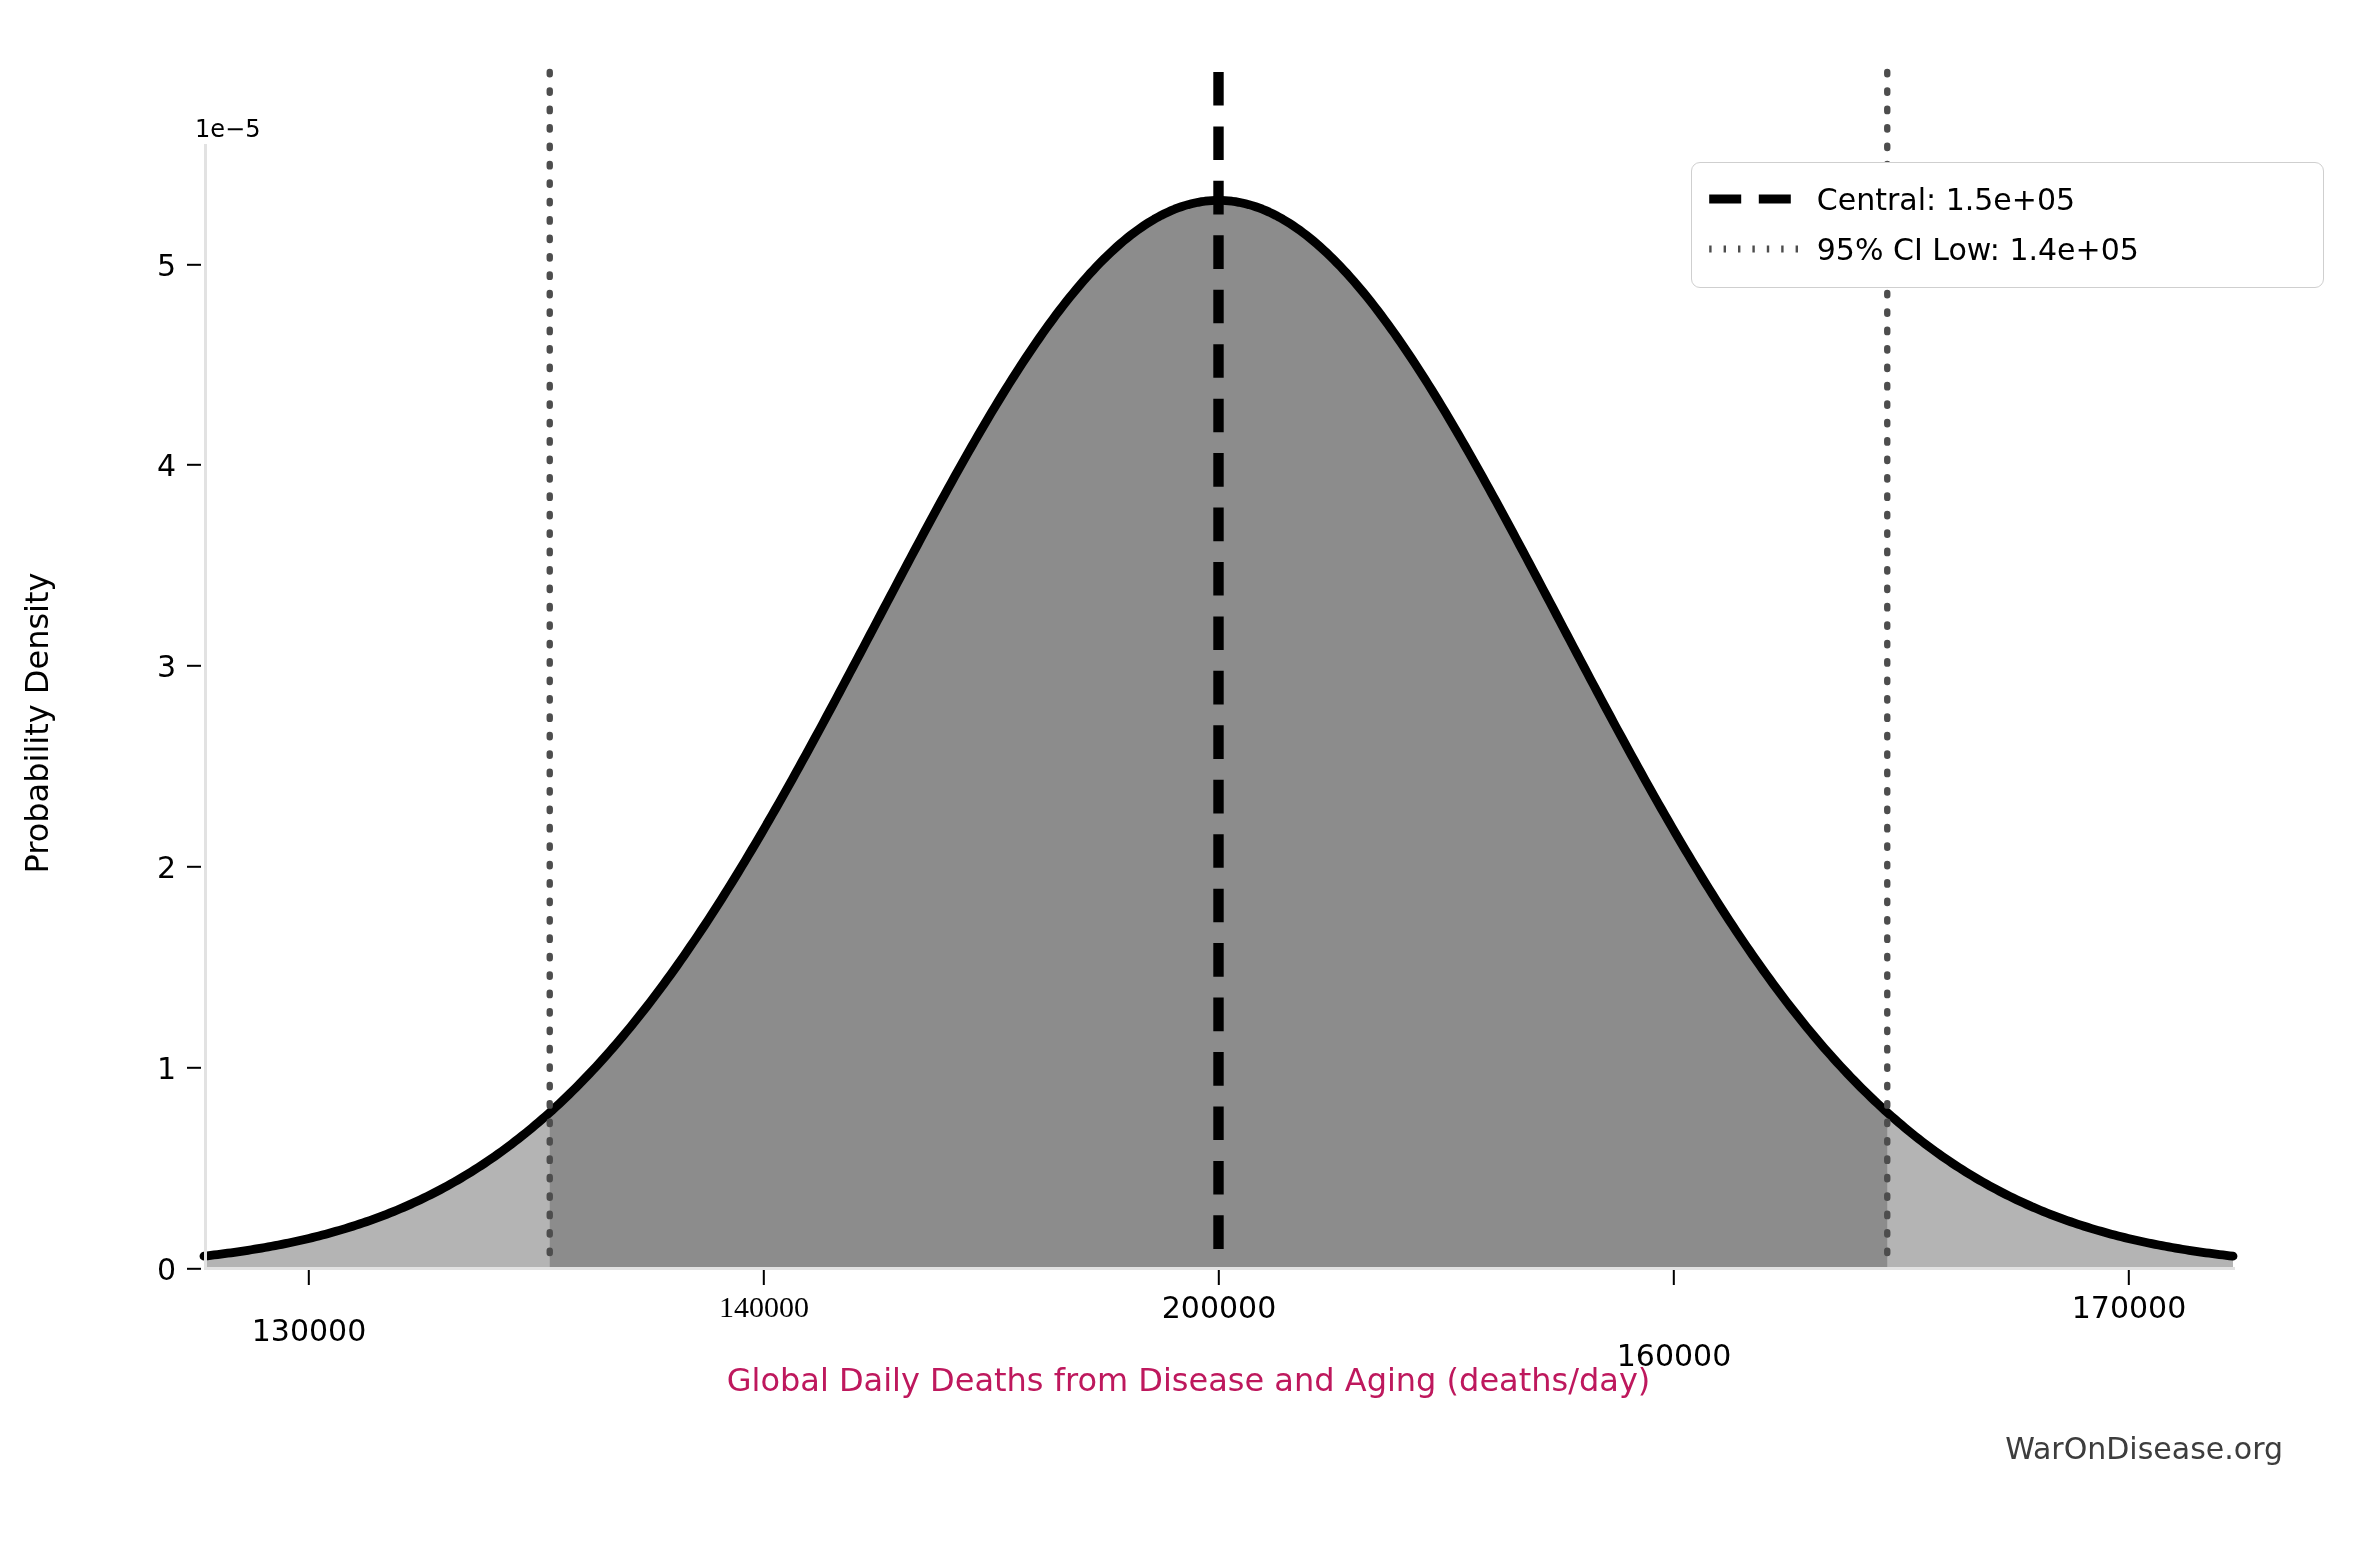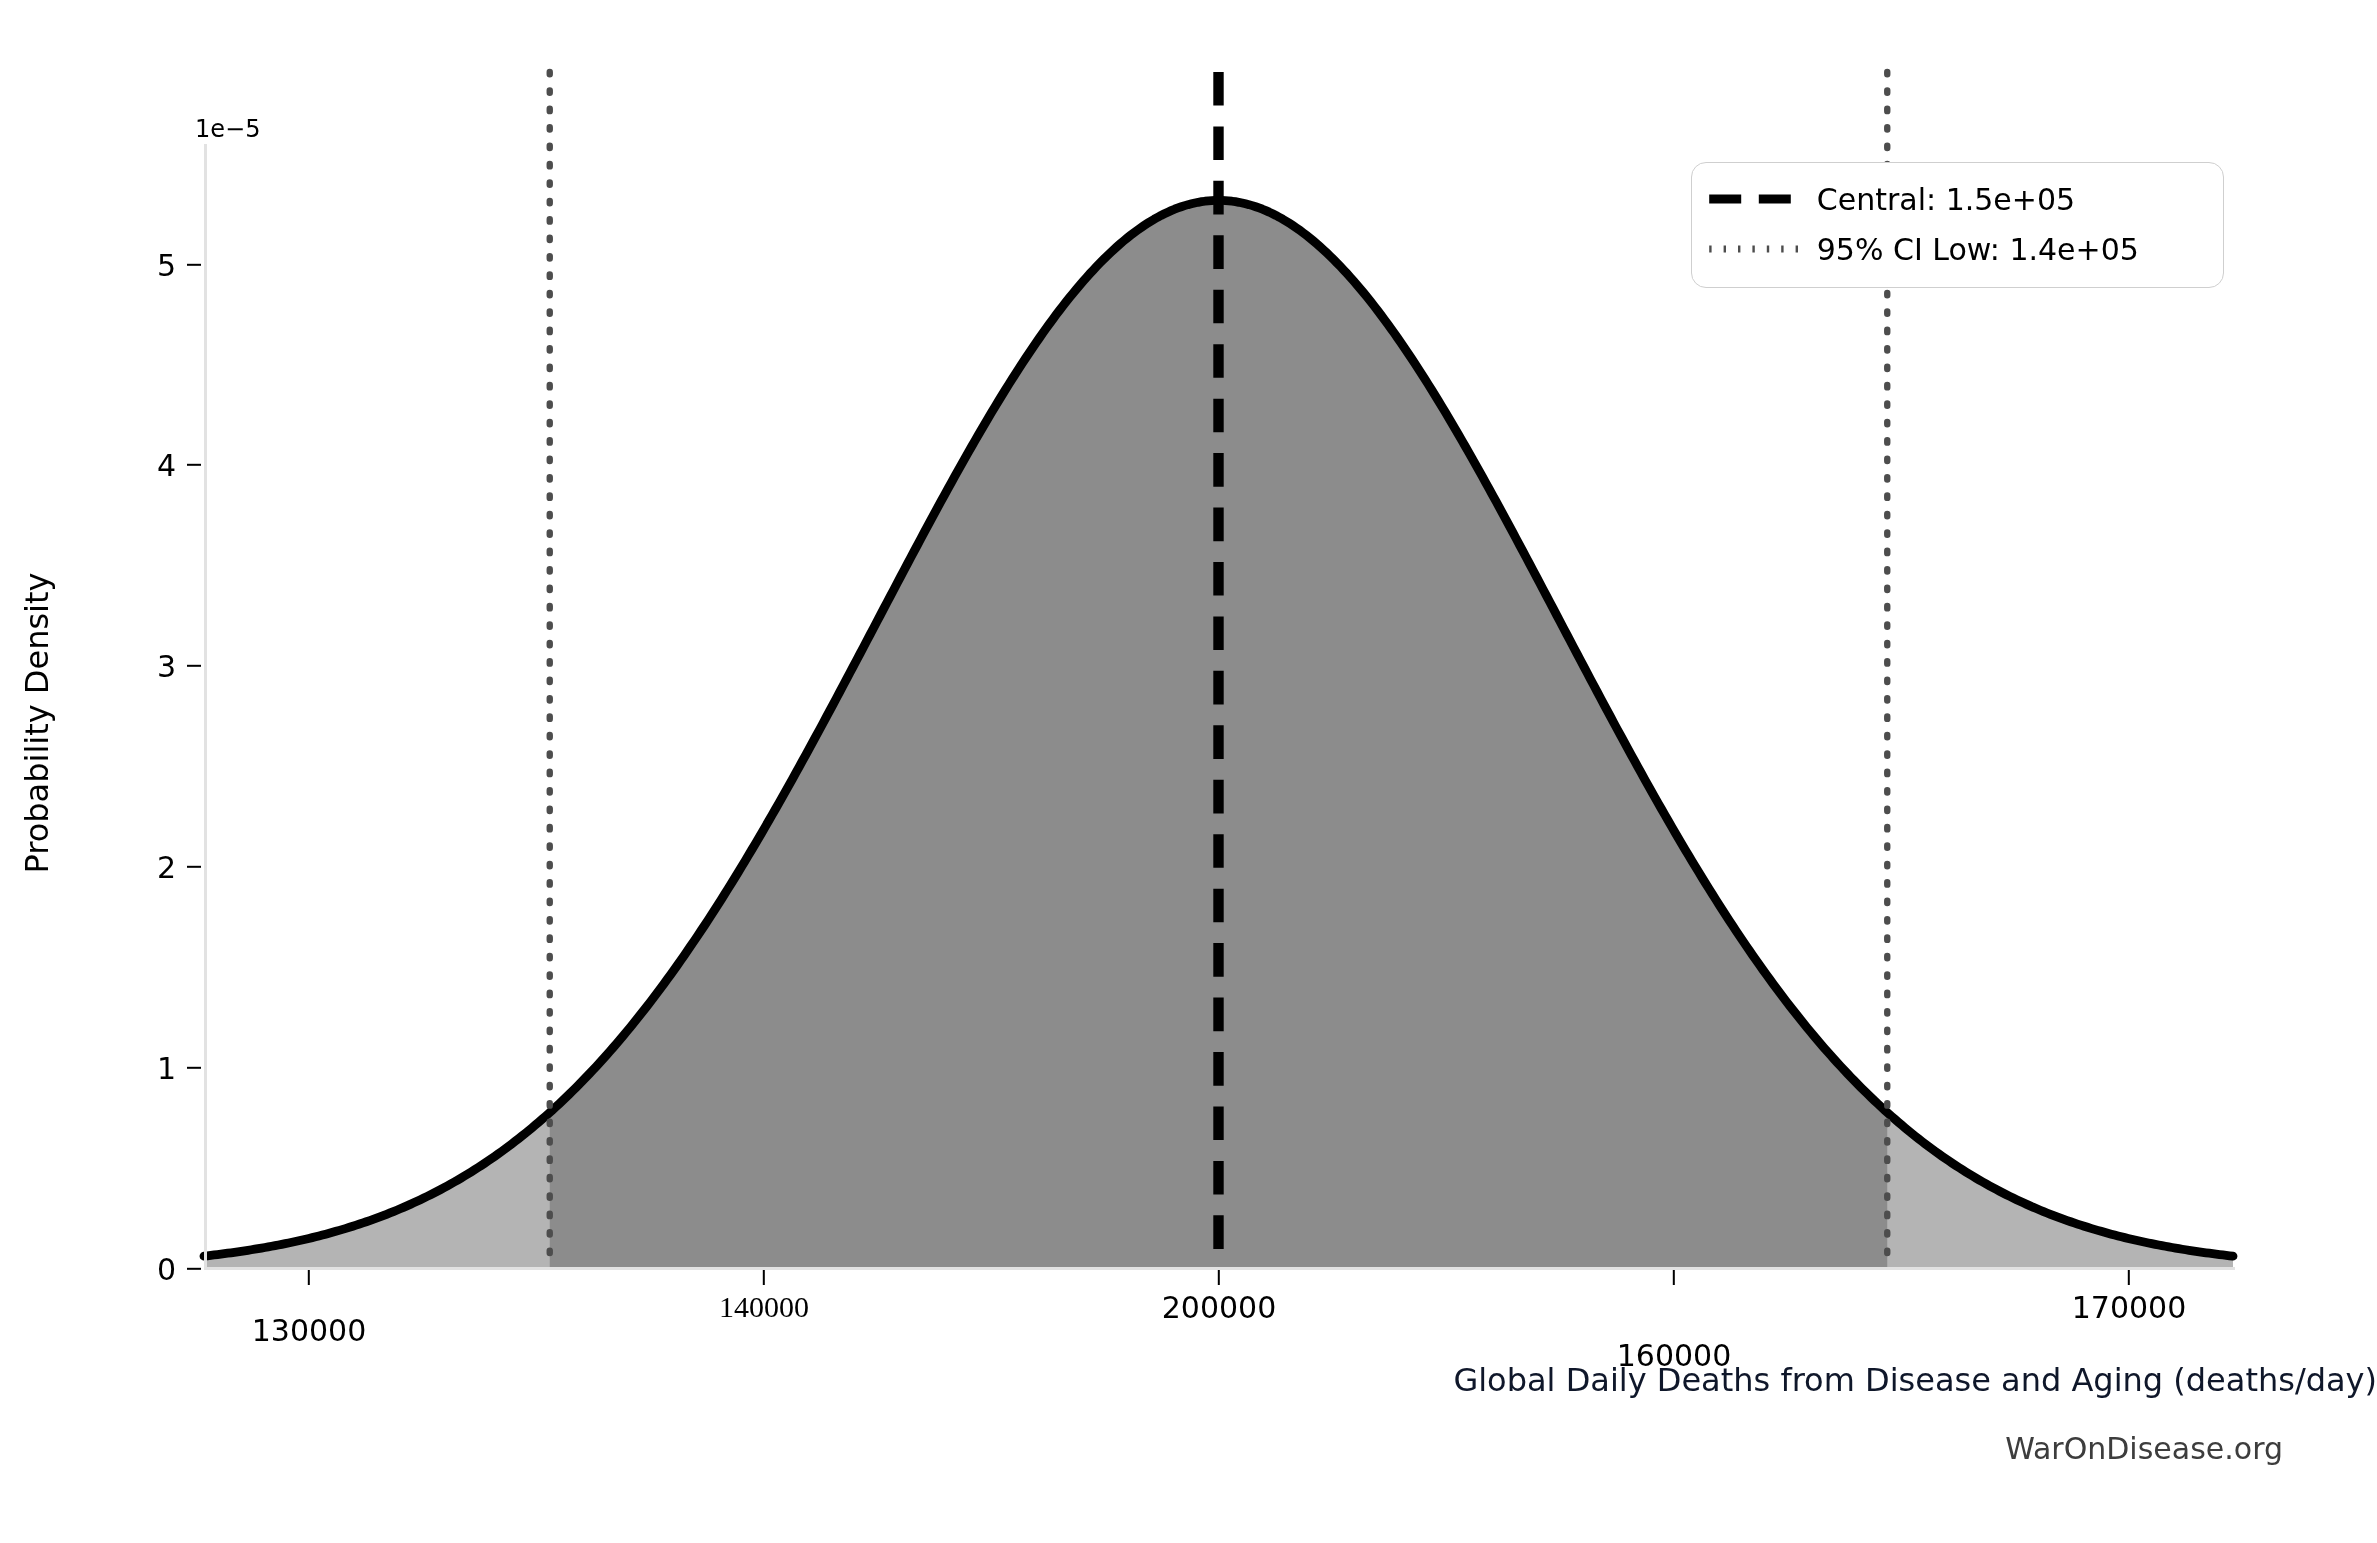--- a/index.html
+++ b/index.html
@@ -54,35 +54,35 @@
     white-space:nowrap;
   }
   .x-tick-mark{
     position:absolute;top:1270px;width:2.4px;height:15px;background:#000;
     transform:translateX(-50%);
   }
 
   
   .x-axis-title{
     position:absolute;left:0;top:1361px;width:2377px;
-    text-align:right;font-size:32px;color:#0f172a;
+    text-align:center;font-size:32px;color:#be185d;
     font-family:"DejaVu Sans",sans-serif;white-space:nowrap;
   }
   .y-axis-title{
     position:absolute;left:-171px;top:704px;width:416px;
     text-align:center;font-size:32px;color:#000;
     font-family:"DejaVu Sans",sans-serif;
     transform:rotate(-90deg);transform-origin:center center;
     white-space:nowrap;
   }
 
   
   .legend{
-    position:absolute;left:1691px;top:162px;width:533px;
-    background:#ffffff;border:1.6px solid #cfcfcf;border-radius:15px;
+    position:absolute;left:1691px;top:162px;width:633px;
+    background:#ffffff;border:1.6px solid #cfcfcf;border-radius:9px;
     padding:11.2px 14.4px 13px 14.4px;box-sizing:border-box;
   }
   .legend-row{display:flex;align-items:center;height:50px;}
   .legend-swatch{width:96px;height:24px;position:relative;flex:none;margin-right:14.4px;}
   .legend-swatch svg{position:absolute;left:0;top:0;}
   .legend-label{
     font-size:30px;color:#000;font-family:"DejaVu Sans",sans-serif;white-space:nowrap;
   }
 
   

